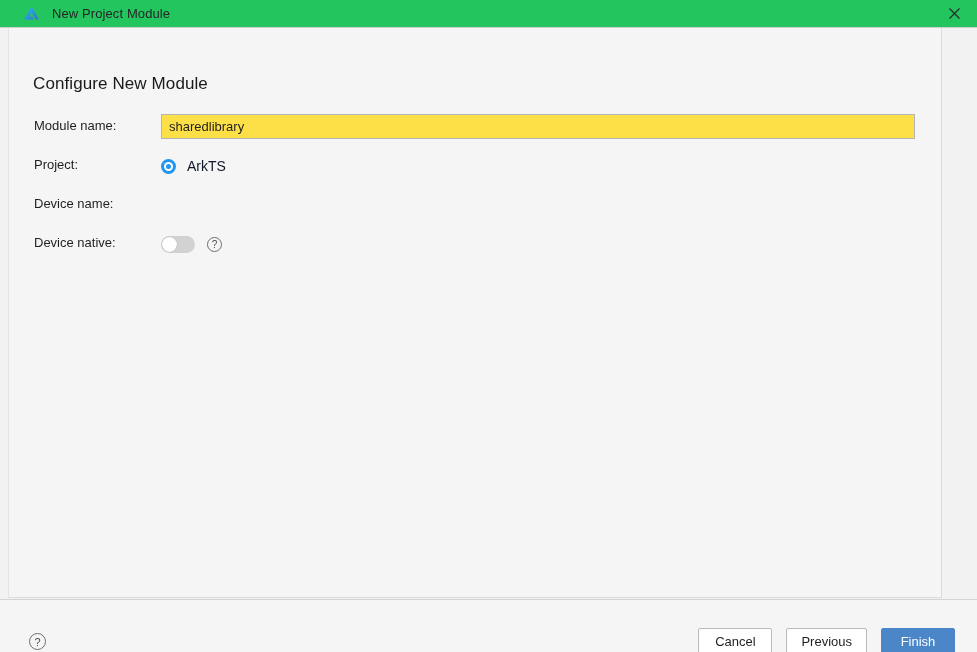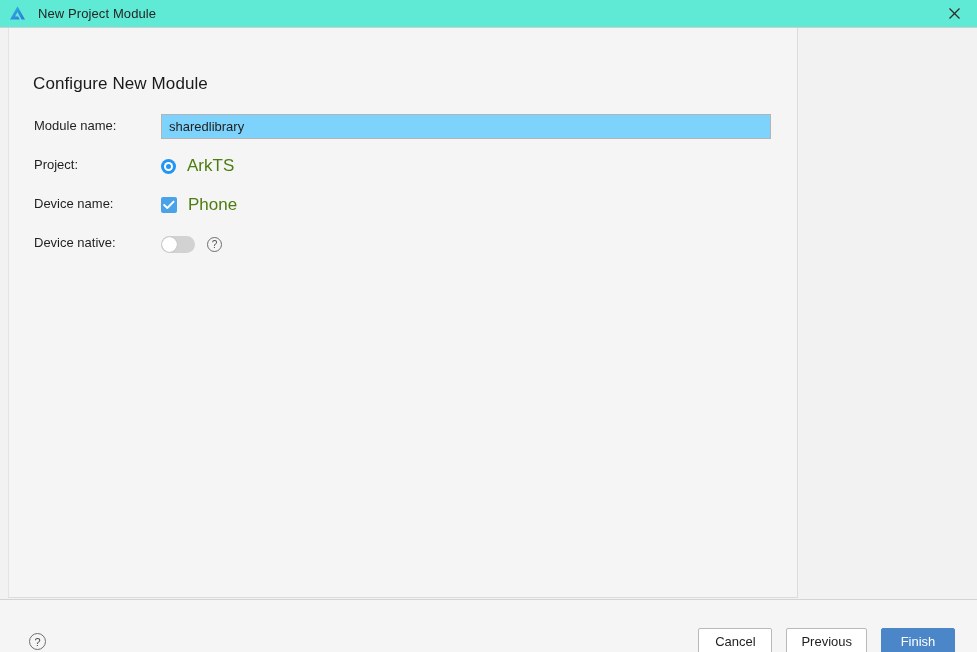--- a/index.html
+++ b/index.html
@@ -22,25 +22,25 @@
     height: 652px;
     background: #f2f2f2;
     display: flex;
     flex-direction: column;
   }
 
   
   .titlebar {
     height: 20px;
     min-height: 28px;
-    background: #5eead4;
+    background: #22c55e;
     border-bottom: 1px solid #cfcfcf;
     display: flex;
     align-items: center;
-    padding: 0 0 0 9px;
+    padding: 0 0 0 23px;
     box-sizing: border-box;
   }
   .app-icon {
     width: 17px;
     height: 17px;
     flex: 0 0 auto;
     display: block;
   }
   .titlebar-text {
     margin-left: 12px;
@@ -64,21 +64,21 @@
   .dialog-body {
     flex: 1 1 auto;
     position: relative;
     background: #f2f2f2;
     padding: 0;
   }
   .content-card {
     position: absolute;
     left: 8px;
     top: 0px;
-    width: 790px;
+    width: 934px;
     height: 570px;
     box-sizing: border-box;
     background: #f5f5f5;
     border-left: 1px solid #e3e3e3;
     border-right: 1px solid #dcdcdc;
     border-bottom: 1px solid #dcdcdc;
   }
   .section-title {
     position: absolute;
     left: 24px;
@@ -118,21 +118,21 @@
     align-items: center;
     height: 22px;
   }
 
   
   .text-input {
     width: 100%;
     height: 25px;
     box-sizing: border-box;
     border: 1px solid #b4b4b4;
-    background: #7dd3fc;
+    background: #fde047;
     font-family: "Liberation Sans", sans-serif;
     font-size: 13px;
     color: #1f1f1f;
     padding: 0 7px;
     outline: none;
     margin-top: -1px;
   }
 
   
   .radio-group { display: flex; align-items: center; }
@@ -158,22 +158,22 @@
     content: "";
     position: absolute;
     left: 5px; top: 5px;
     width: 5px; height: 5px;
     border-radius: 50%;
     background: #2196f3;
     z-index: 2;
   }
   .radio-label, .check-label {
     margin-left: 11px;
-    font-size: 17px;
-    color: #4d7c0f;
+    font-size: 14px;
+    color: #0f172a;
     white-space: nowrap;
   }
 
   
   .check-group { display: flex; align-items: center; }
   .check-item { display: flex; align-items: center; cursor: pointer; }
   .check-box {
     width: 16px;
     height: 16px;
     border-radius: 2px;
@@ -321,32 +321,20 @@
               <div class="radio-item">
                 <span class="radio-dot"></span>
                 <span class="radio-label">ArkTS</span>
               </div>
             </div>
           </div>
         </div>
 
         <div class="form-row">
           <div class="row-label">Device name:</div>
-          <div class="row-control">
-            <div class="check-group">
-              <div class="check-item">
-                <span class="check-box">
-                  <svg width="12" height="10" viewBox="0 0 12 10">
-                    <polyline points="1.2,5.0 4.3,8.0 10.6,1.6" fill="none" stroke="#ffffff" stroke-width="1.9" stroke-linecap="round" stroke-linejoin="round"></polyline>
-                  </svg>
-                </span>
-                <span class="check-label">Phone</span>
-              </div>
-            </div>
-          </div>
         </div>
 
         <div class="form-row">
           <div class="row-label">Device native:</div>
           <div class="row-control">
             <div class="toggle-wrap">
               <div class="toggle">
                 <span class="toggle-knob"></span>
               </div>
               <div class="help-circle">?</div>

